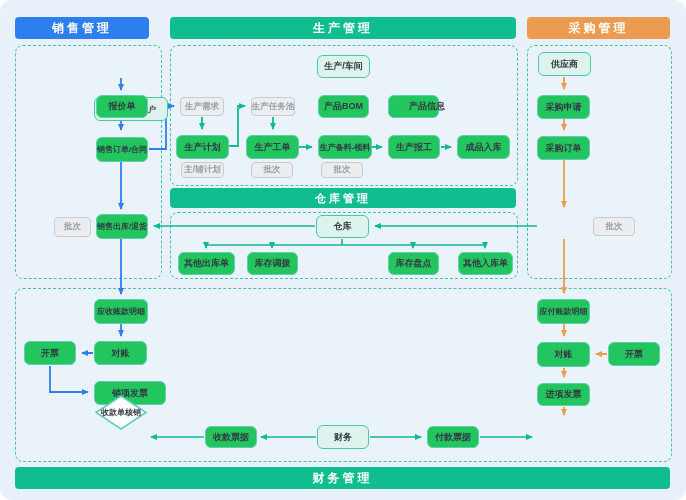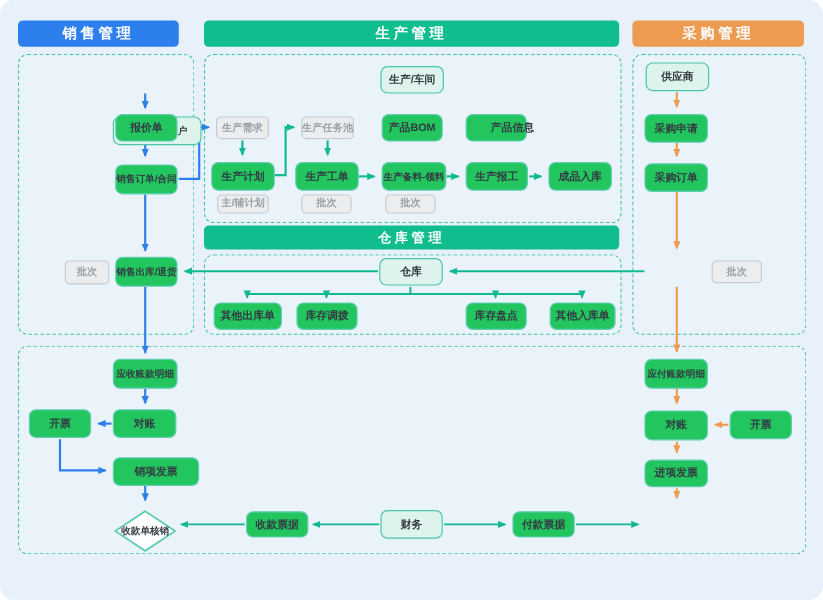--- a/index.html
+++ b/index.html
@@ -42,20 +42,21 @@
 </style>
 </head>
 <body>
 
 <div class="canvas">
 
   <div class="bar blue" style="left:15px;top:17px;width:134px;">销售管理</div>
   <div class="bar green" style="left:170px;top:17px;width:346px;">生产管理</div>
   <div class="bar orange" style="left:527px;top:17px;width:143px;">采购管理</div>
   <div class="bar green" style="left:170px;top:188px;width:346px;height:20px;font-size:11px;">仓库管理</div>
+  <div class="bar green" style="left:15px;top:467px;width:655px;">财务管理</div>
 
   <div class="panel" style="left:15px;top:45px;width:145px;height:232px;"></div>
   <div class="panel" style="left:170px;top:45px;width:346px;height:139px;"></div>
   <div class="panel" style="left:170px;top:212px;width:346px;height:65px;"></div>
   <div class="panel" style="left:527px;top:45px;width:143px;height:232px;"></div>
   <div class="panel" style="left:15px;top:288px;width:655px;height:172px;"></div>
 
   <svg class="wires" width="686" height="500">
     <defs>
       <marker id="mb" markerWidth="8" markerHeight="8" refX="6" refY="3" orient="auto" markerUnits="userSpaceOnUse">
@@ -113,21 +114,21 @@
   <div class="node mint xs" style="left:94px;top:61px;width:74px;height:24px;margin-top:36px;">潜在/成交客户</div>
   <div class="node" style="left:96px;top:95px;width:52px;height:23px;">报价单</div>
   <div class="node xs" style="left:96px;top:137px;width:52px;height:25px;">销售订单/合同</div>
   <div class="node gray" style="left:54px;top:217px;width:37px;height:20px;">批次</div>
   <div class="node xs" style="left:96px;top:214px;width:52px;height:25px;">销售出库/退货</div>
   <div class="node xs" style="left:94px;top:299px;width:54px;height:25px;">应收账款明细</div>
   <div class="node" style="left:94px;top:341px;width:53px;height:24px;">对账</div>
   <div class="node" style="left:24px;top:341px;width:52px;height:24px;">开票</div>
   <div class="node" style="left:94px;top:381px;width:72px;height:24px;">销项发票</div>
 
-  <div class="diamond" style="left:95px;top:425px;width:52px;height:35px;">
+  <div class="diamond" style="left:95px;top:395px;width:52px;height:35px;">
     <svg width="52" height="35">
       <polygon points="26,1 51,17.5 26,34 1,17.5" fill="#ffffff" stroke="#5fceb2" stroke-width="1.5"></polygon>
     </svg>
     <span class="dlabel">收款单核销</span>
   </div>
   <div class="node" style="left:205px;top:426px;width:52px;height:22px;">收款票据</div>
   <div class="node mint" style="left:317px;top:425px;width:52px;height:24px;">财务</div>
   <div class="node" style="left:427px;top:426px;width:52px;height:22px;">付款票据</div>
 
   <div class="node mint" style="left:317px;top:55px;width:53px;height:23px;">生产/车间</div>

